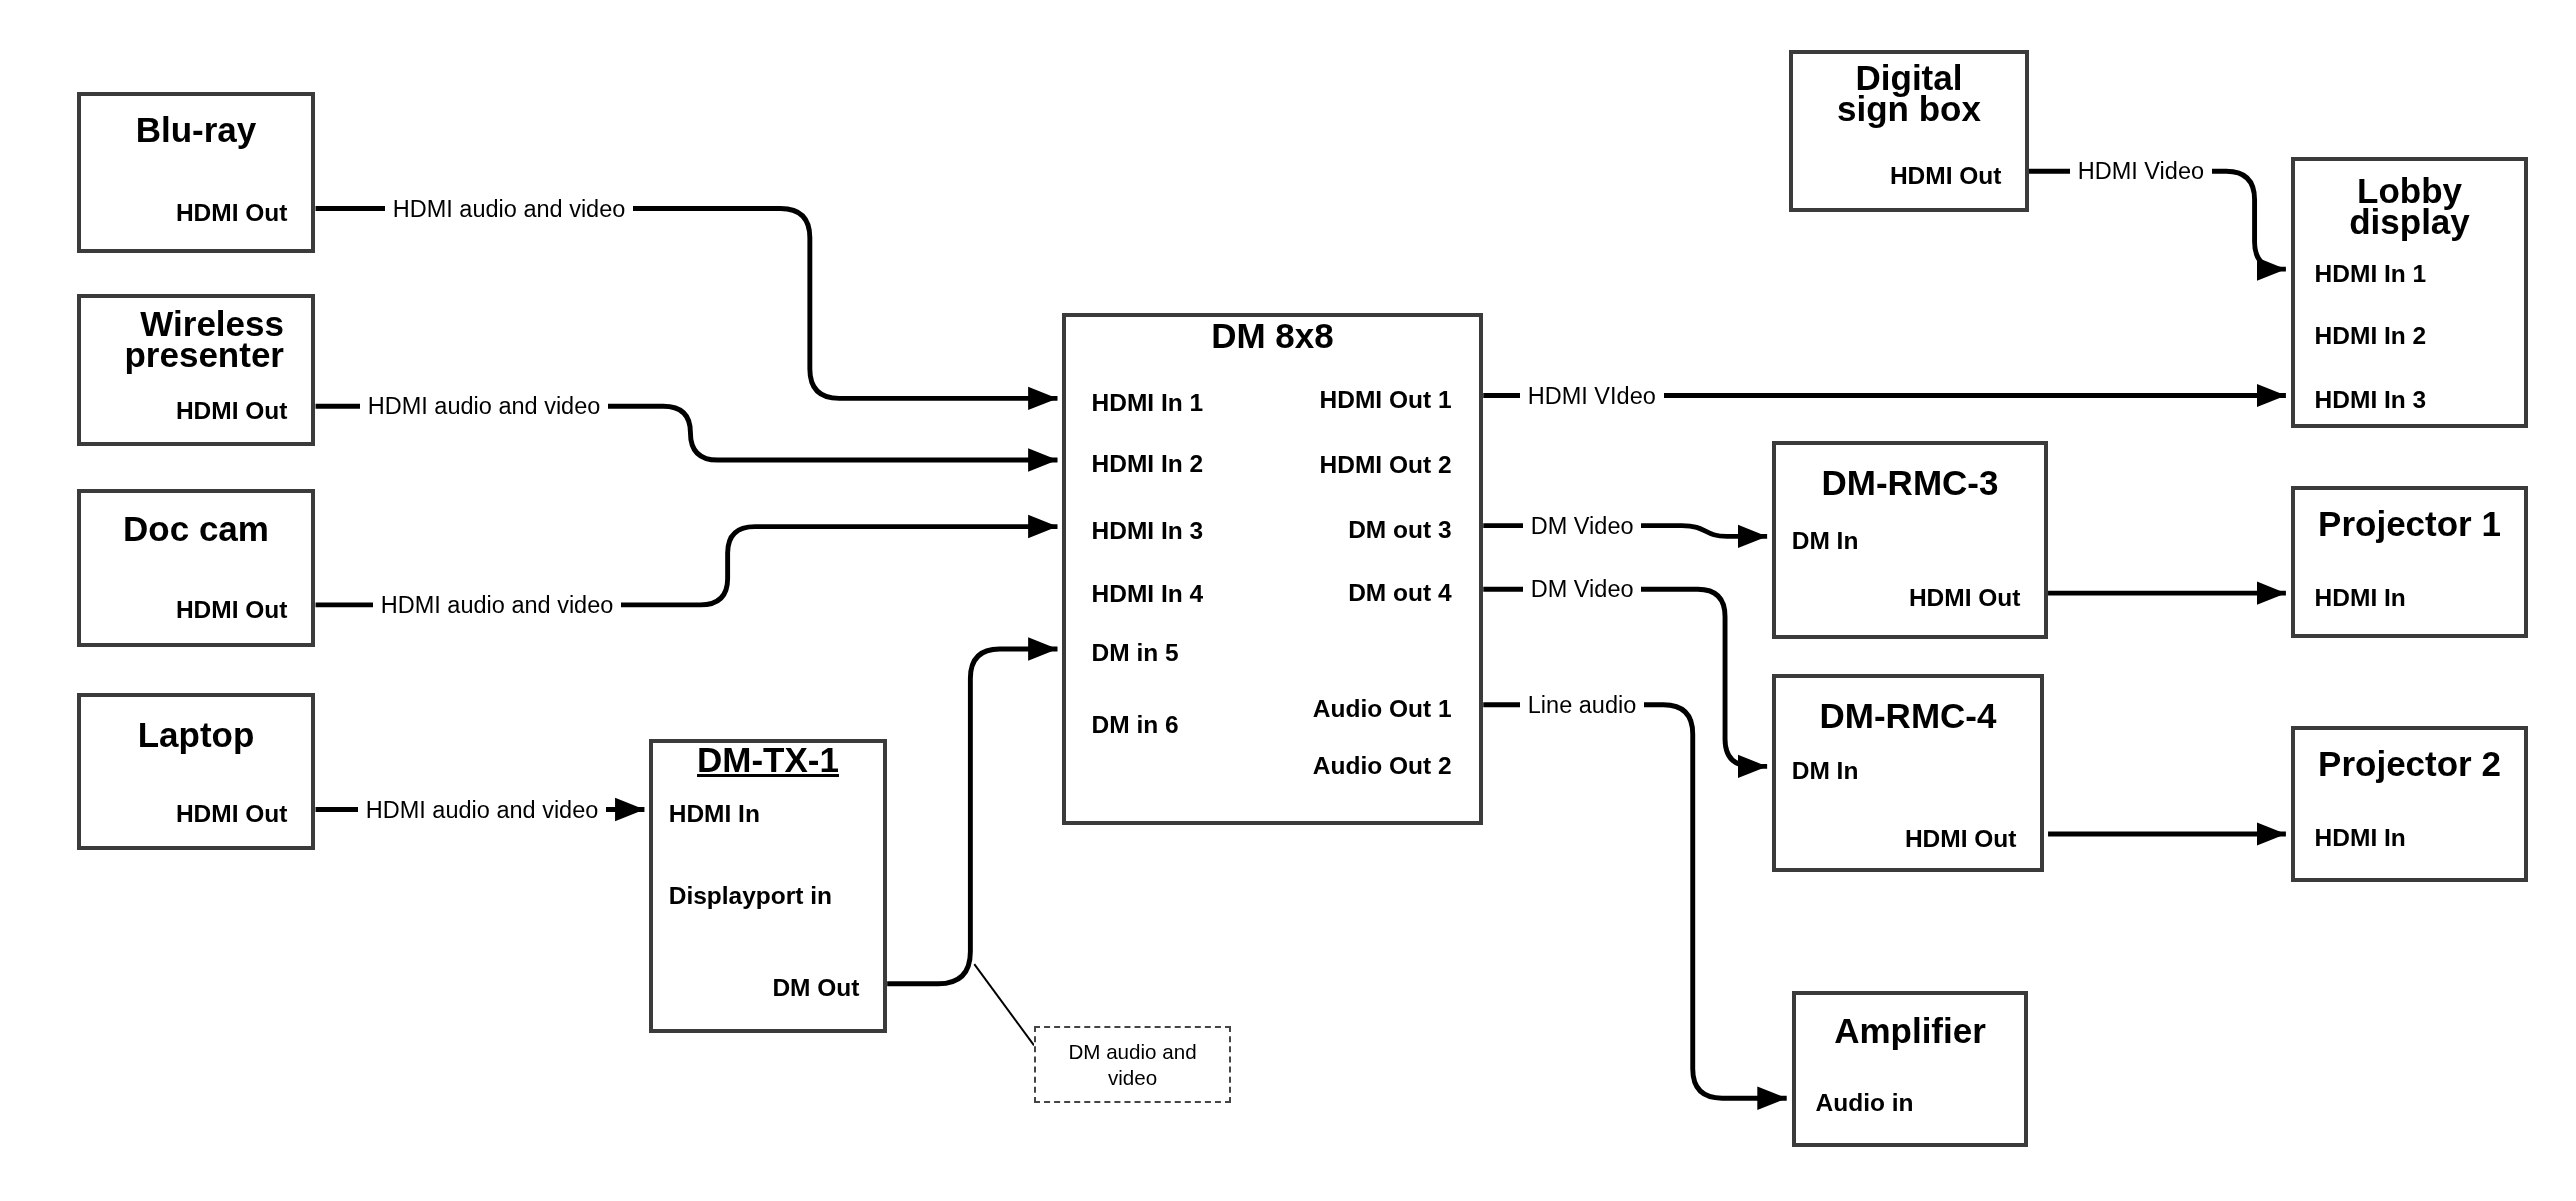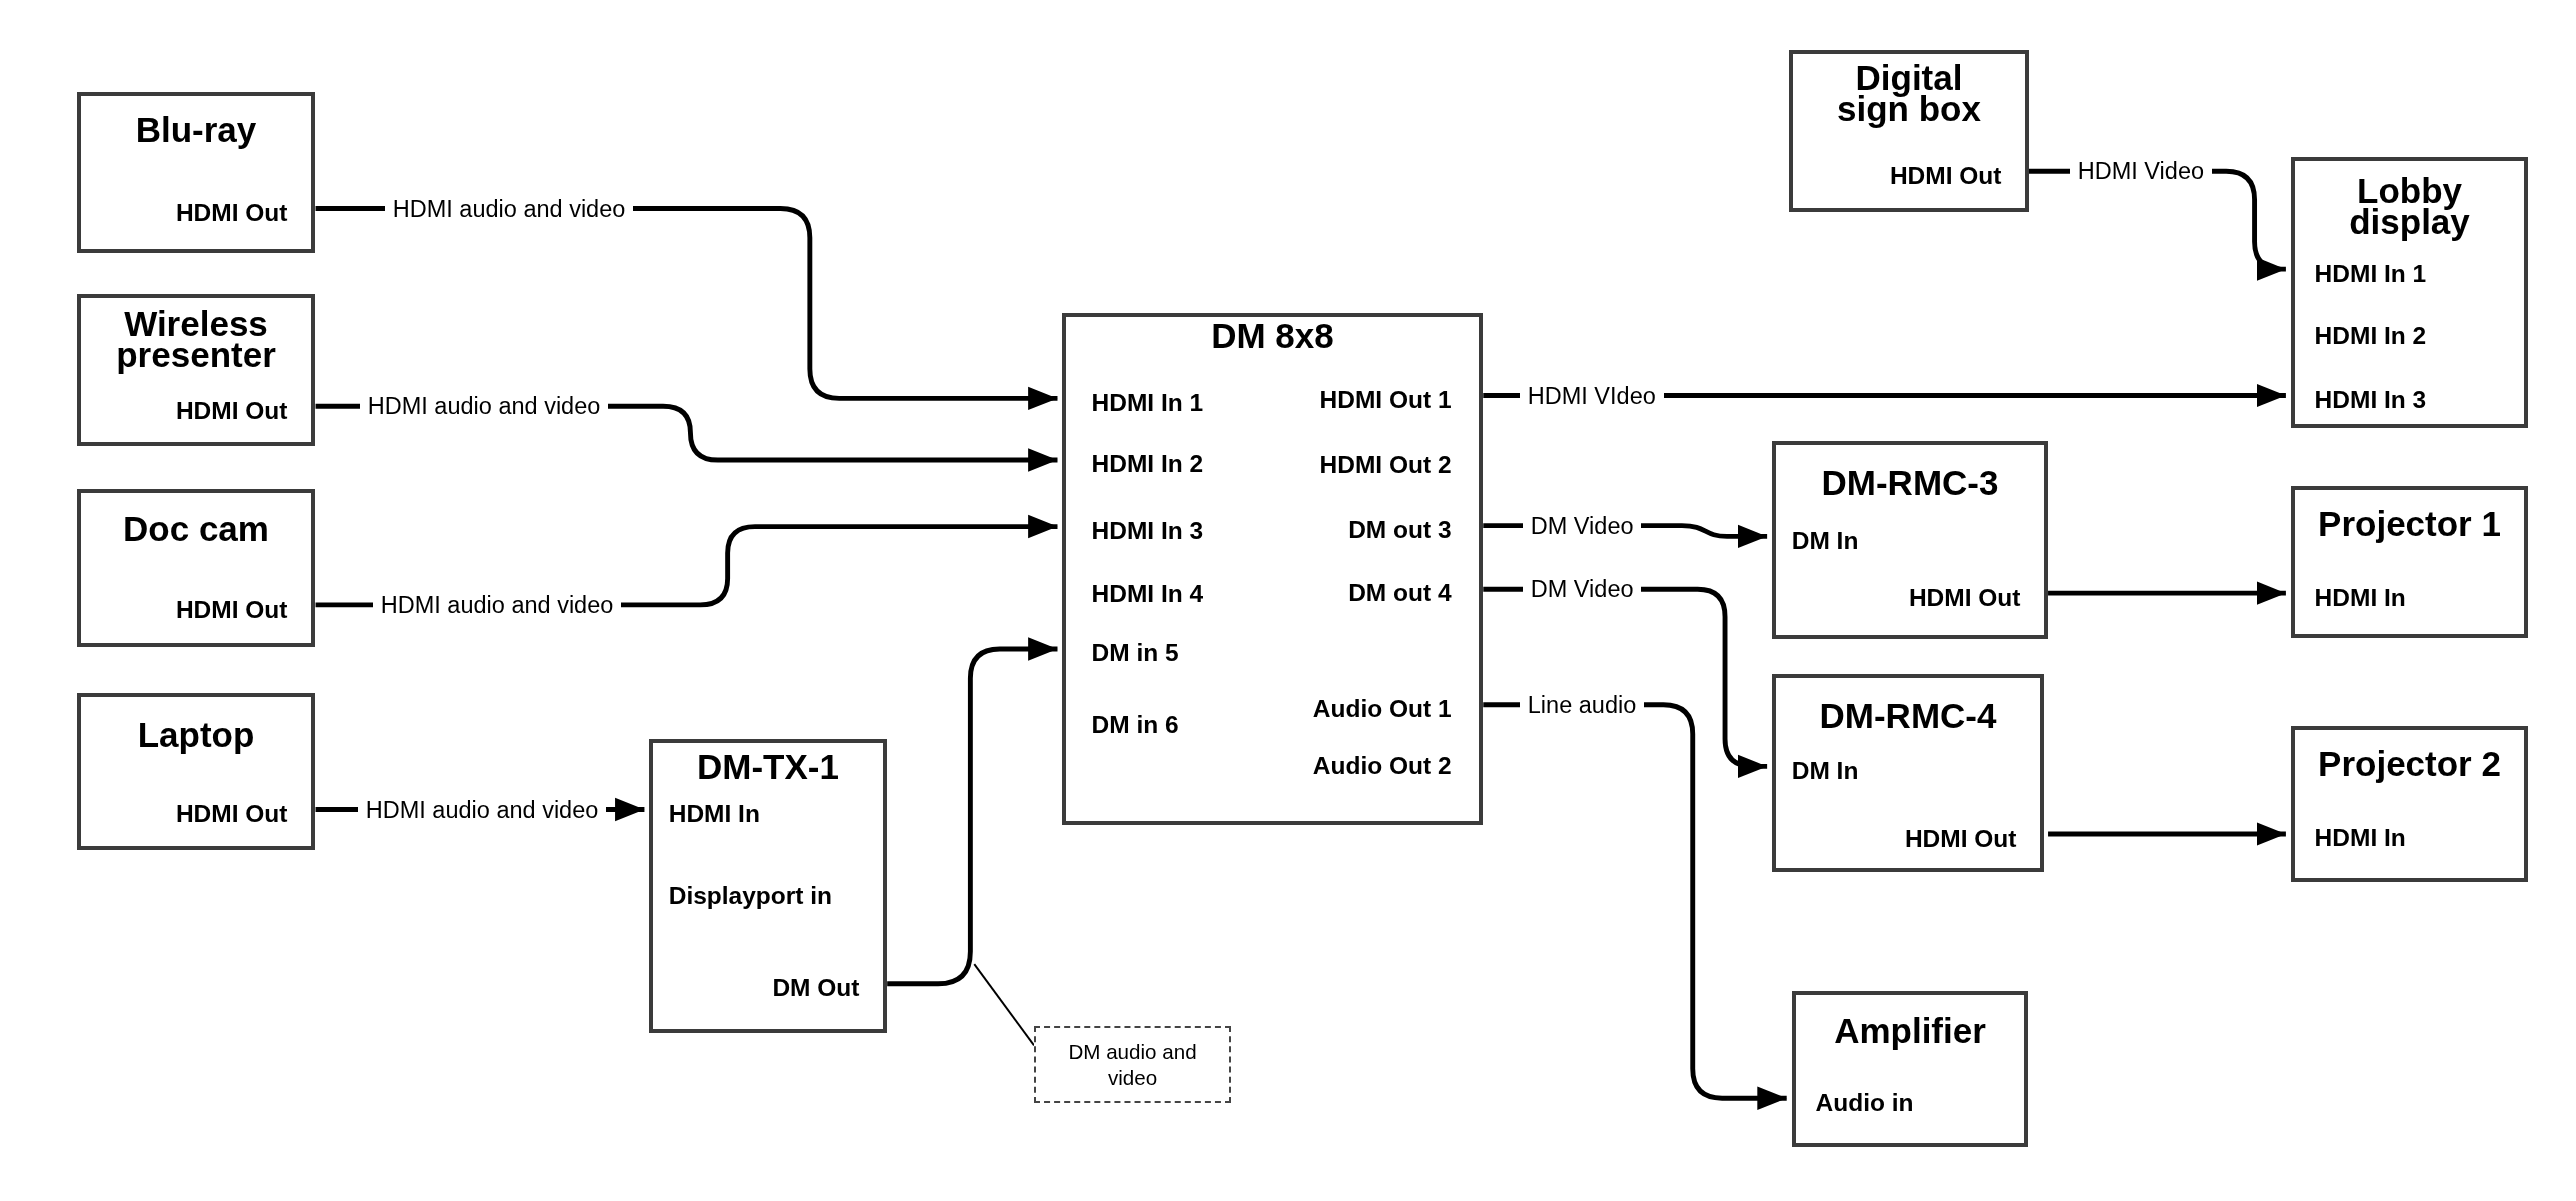--- a/index.html
+++ b/index.html
@@ -58,36 +58,36 @@
     </g>
     <path d="M 995 985 L 1056 1068" stroke="#000000" stroke-width="2" fill="none"></path>
   </svg>
 
   <div class="node" style="left:77px;top:92px;width:238px;height:161px;">
     <div class="title" style="margin-top:17.6px;">Blu-ray</div>
     <div class="port pr" style="top:101px;">HDMI Out</div>
   </div>
 
   <div class="node" style="left:77px;top:294px;width:238px;height:152px;">
-    <div class="title" style="margin-top:9.8px;max-width:176px;">Wireless presenter</div>
+    <div class="title" style="margin-top:9.8px;max-width:176px;text-align:right;">Wireless presenter</div>
     <div class="port pr" style="top:97px;">HDMI Out</div>
   </div>
 
   <div class="node" style="left:77px;top:489px;width:238px;height:158px;">
     <div class="title" style="margin-top:19.6px;">Doc cam</div>
     <div class="port pr" style="top:101px;">HDMI Out</div>
   </div>
 
   <div class="node" style="left:77px;top:693px;width:238px;height:157px;">
     <div class="title" style="margin-top:21.5px;">Laptop</div>
     <div class="port pr" style="top:101px;">HDMI Out</div>
   </div>
 
   <div class="node" style="left:649px;top:739px;width:238px;height:294px;">
-    <div class="title" style="margin-top:8px;">DM-TX-1</div>
+    <div class="title" style="margin-top:1px;text-decoration:underline;">DM-TX-1</div>
     <div class="port pl" style="top:55px;left:15.7px;">HDMI In</div>
     <div class="port pl" style="top:137px;left:15.7px;">Displayport in</div>
     <div class="port pr" style="top:229px;">DM Out</div>
   </div>
 
   <div class="node" style="left:1062px;top:313px;width:421px;height:512px;">
     <div class="title" style="margin-top:3px;">DM 8x8</div>
     <div class="port pl" style="top:70px;left:25.5px;">HDMI In 1</div>
     <div class="port pl" style="top:131px;left:25.5px;">HDMI In 2</div>
     <div class="port pl" style="top:198px;left:25.5px;">HDMI In 3</div>

